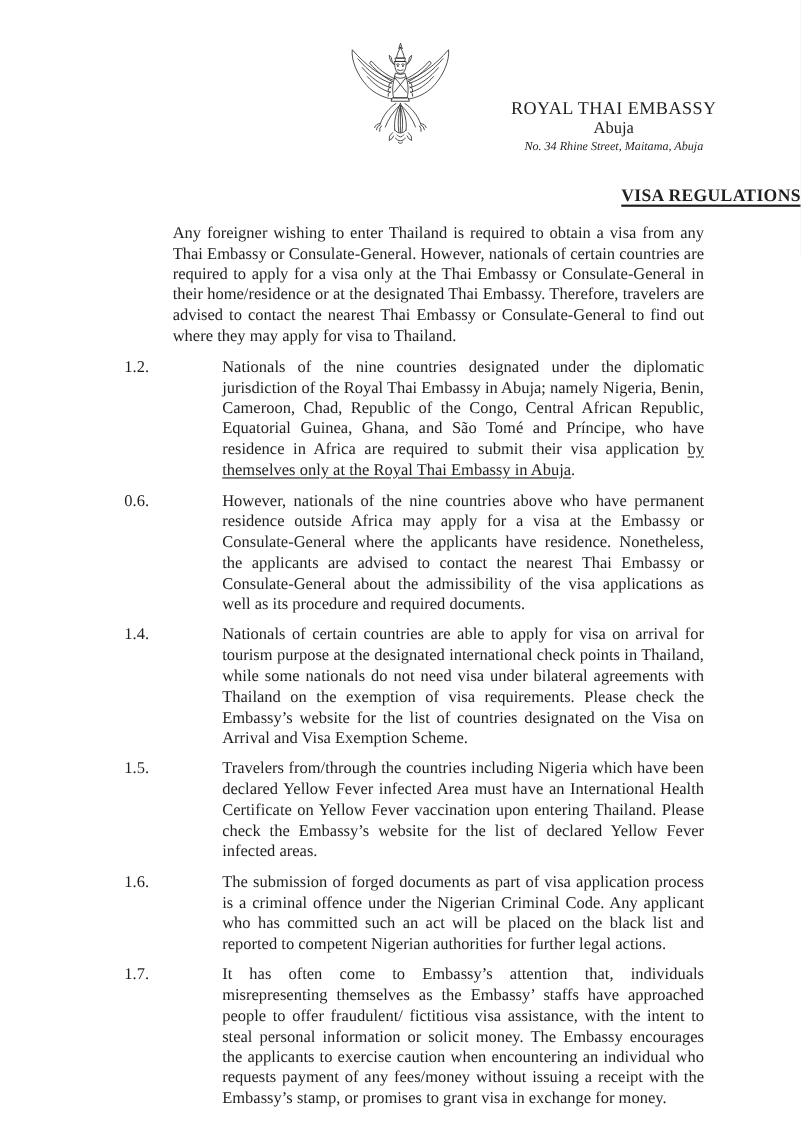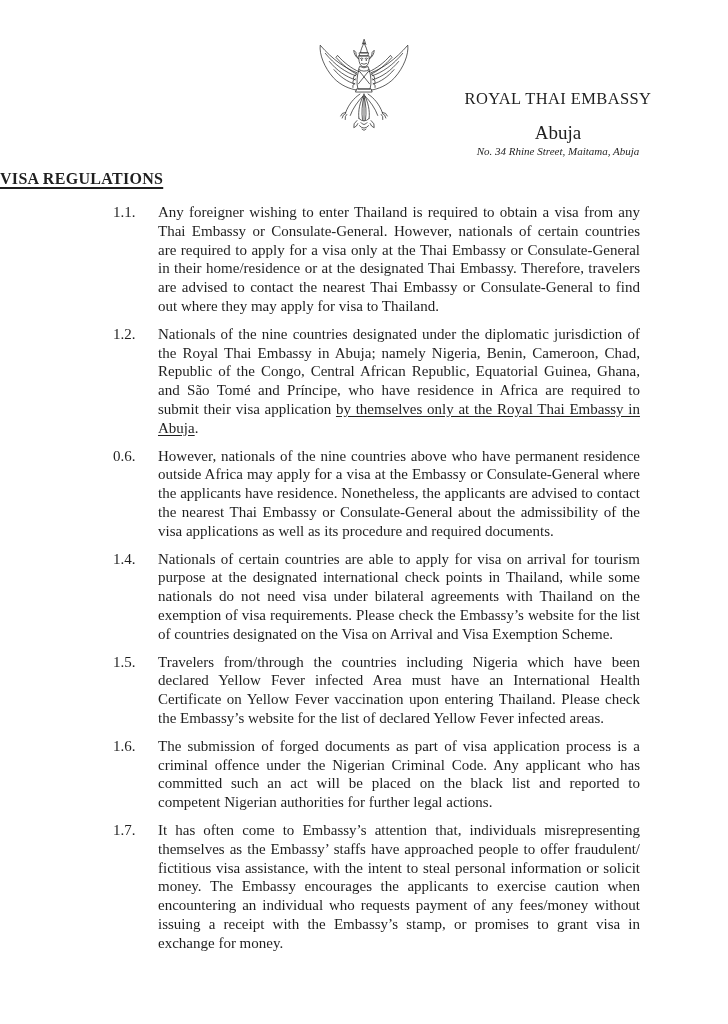--- a/index.html
+++ b/index.html
@@ -17,47 +17,47 @@
   .emblem {
     position:absolute; top:36px; left:50%; transform:translateX(-50%);
     width:112px; height:108px;
   }
   .emblem svg { width:100%; height:100%; }
   .embassy-info {
     position:absolute; top:90px; left:460px; width:196px;
     text-align:center; line-height:1.15;
   }
   .embassy-name { font-size:16.5px; letter-spacing:.4px; white-space:nowrap; }
-  .embassy-city { font-size:19px; margin-top:13px; }
+  .embassy-city { font-size:15px; margin-top:0; }
   .embassy-address { font-size:11px; margin-top:1px; white-space:nowrap;font-style:italic; }
   
   .doc { position:absolute; top:170px; left:0; right:0; }
   .doc-title {
-    text-align:left; font-size:16px; font-weight:bold;
+    text-align:right; font-size:16px; font-weight:bold;
     text-decoration:underline; text-underline-offset:3px;
     text-decoration-thickness:1.5px;
     letter-spacing:.3px;
   }
   .section-head {
     margin:15px 88px 0 88px;
     font-size:15.5px; font-weight:bold; line-height:19px;
   }
   .section-num { display:inline-block; width:27px; }
   .section-title {
     text-decoration:underline; text-underline-offset:3px;
     text-decoration-thickness:1.5px;
   }
   .paragraph-list { margin-top:15px; }
   .para {
     display:flex;
     margin:0 88px 9px 113px;
     font-size:15px; line-height:18.8px;
   }
   .para-num { flex:none; width:45px; }
-  .para-text { flex:1; text-align:justify; }
+  .para-text { flex:1; text-align:justify;margin-left:44px; }
   .para-text .u { text-decoration:underline; text-underline-offset:2px; }
 </style>
 </head>
 <body>
 
 <div class="page">
 
   <div class="emblem">
     <svg viewBox="0 0 220 204" aria-hidden="true">
       <defs>
@@ -122,21 +122,20 @@
     <div class="embassy-city">Abuja</div>
     <div class="embassy-address">No. 34 Rhine Street, Maitama, Abuja</div>
   </div>
 
   <div class="doc">
     <div class="doc-title">VISA REGULATIONS</div>
 
 
     <div class="paragraph-list">
         <div class="para">
-          <span class="para-num">1.1.</span>
           <div class="para-text"><span>Any foreigner wishing to enter Thailand is required to obtain a visa from any Thai Embassy or Consulate-General. However, nationals of certain countries are required to apply for a visa only at the Thai Embassy or Consulate-General in their home/residence or at the designated Thai Embassy. Therefore, travelers are advised to contact the nearest Thai Embassy or Consulate-General to find out where they may apply for visa to Thailand.</span></div>
         </div>
         <div class="para">
           <span class="para-num">1.2.</span>
           <div class="para-text"><span>Nationals of the nine countries designated under the diplomatic jurisdiction of the Royal Thai Embassy in Abuja; namely Nigeria, Benin, Cameroon, Chad, Republic of the Congo, Central African Republic, Equatorial Guinea, Ghana, and São Tomé and Príncipe, who have residence in Africa are required to submit their visa application </span><span class="u">by themselves only at the Royal Thai Embassy in Abuja</span><span>.</span></div>
         </div>
         <div class="para">
           <span class="para-num">0.6.</span>
           <div class="para-text"><span>However, nationals of the nine countries above who have permanent residence outside Africa may apply for a visa at the Embassy or Consulate-General where the applicants have residence. Nonetheless, the applicants are advised to contact the nearest Thai Embassy or Consulate-General about the admissibility of the visa applications as well as its procedure and required documents.</span></div>
         </div>

